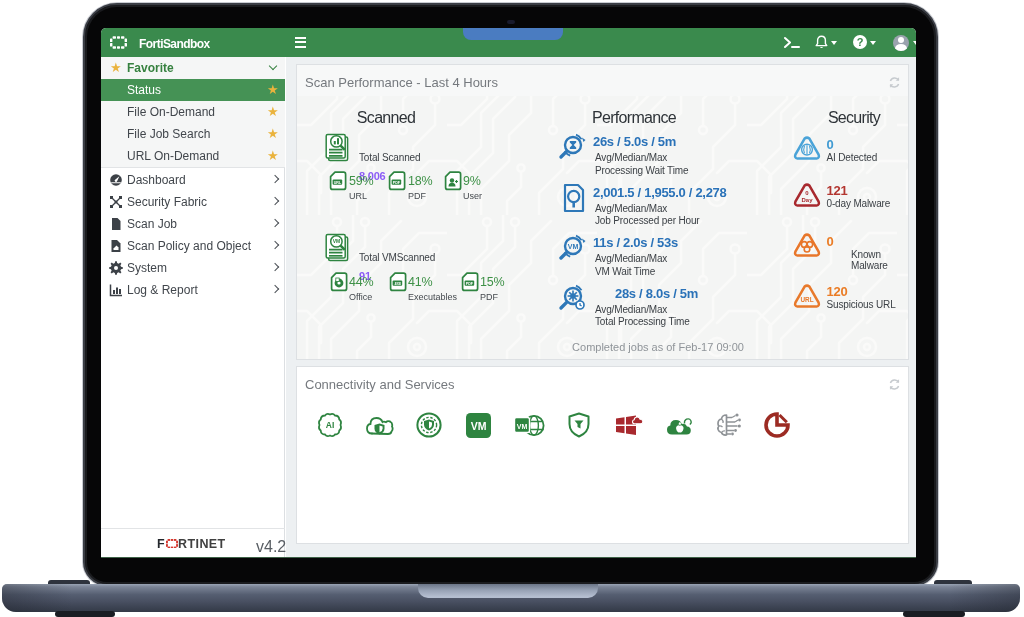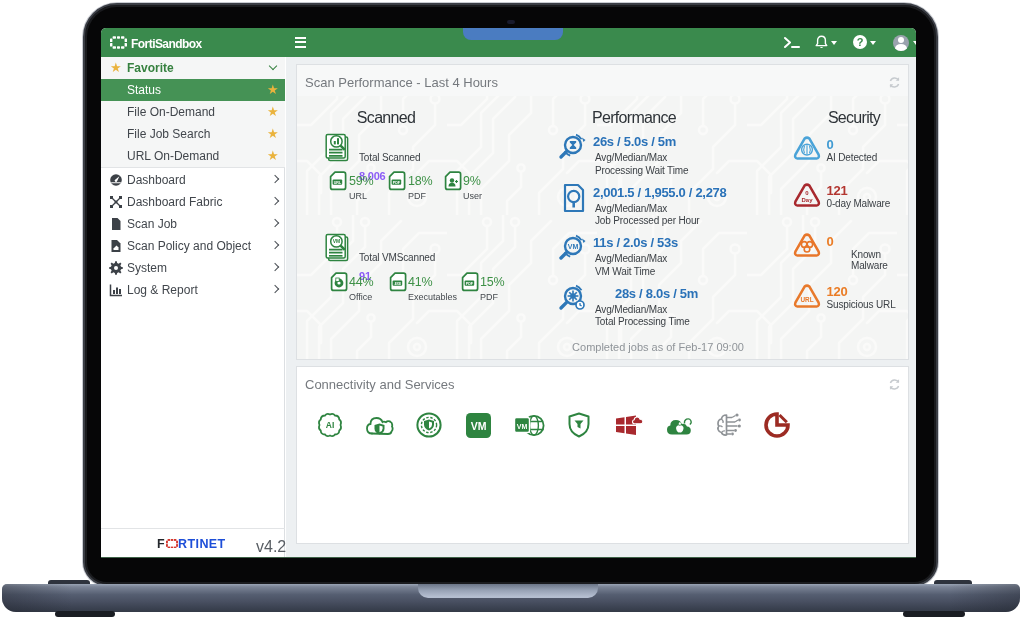--- a/index.html
+++ b/index.html
@@ -86,21 +86,21 @@
             <rect x="11" y="0" width="3.4" height="2.4" rx="0.6"></rect>
             <rect x="2.6" y="10" width="3.4" height="2.4" rx="0.6"></rect>
             <rect x="7" y="10" width="3" height="2.4" rx="0.6"></rect>
             <rect x="11" y="10" width="3.4" height="2.4" rx="0.6"></rect>
             <rect x="0" y="2.2" width="2.4" height="3.6" rx="0.6"></rect>
             <rect x="0" y="6.6" width="2.4" height="3.6" rx="0.6"></rect>
             <rect x="14.6" y="2.2" width="2.4" height="3.6" rx="0.6"></rect>
             <rect x="14.6" y="6.6" width="2.4" height="3.6" rx="0.6"></rect>
           </g>
       </svg>
-      <div class="abs tbtxt" style="left:30px;top:8.5px;font-size:12px;font-weight:bold;letter-spacing:-0.55px;">FortiSandbox</div>
+      <div class="abs tbtxt" style="left:38px;top:8.5px;font-size:12px;font-weight:bold;letter-spacing:-0.55px;">FortiSandbox</div>
       <div class="abs" style="left:194px;top:9px;">
         <div style="width:11px;height:2px;background:#fff;margin-bottom:2.4px;"></div>
         <div style="width:11px;height:2px;background:#fff;margin-bottom:2.4px;"></div>
         <div style="width:11px;height:2px;background:#fff;"></div>
       </div>
 
       <svg class="abs" style="left:683px;top:8px;" width="16" height="13" viewBox="0 0 16 13">
         <path d="M1 2 L6 6.5 L1 11" fill="none" stroke="#fff" stroke-width="2" stroke-linecap="round" stroke-linejoin="round"></path>
         <line x1="8" y1="11" x2="15" y2="11" stroke="#fff" stroke-width="2" stroke-linecap="round"></line>
       </svg>
@@ -157,21 +157,21 @@
       <div class="srow" style="top:134px;">
         <svg class="sico" viewBox="0 0 14 14" fill="#3c4147">
             <rect x="1" y="1" width="3" height="3"></rect>
             <rect x="10" y="1" width="3" height="3"></rect>
             <rect x="5.7" y="5.7" width="2.6" height="2.6"></rect>
             <rect x="1" y="10" width="3" height="3"></rect>
             <rect x="10" y="10" width="3" height="3"></rect>
             <line x1="3" y1="3" x2="11" y2="11" stroke="#3c4147" stroke-width="1.2"></line>
             <line x1="11" y1="3" x2="3" y2="11" stroke="#3c4147" stroke-width="1.2"></line>
           </svg>
-        <span class="lbl">Dashboard Fabric</span>
+        <span class="lbl">Security Fabric</span>
           <span class="chev right"></span>
       </div>
       <div class="srow" style="top:156px;">
         <svg class="sico" viewBox="0 0 14 14">
             <path d="M3 1 L8.5 1 L11.5 4 L11.5 13 L3 13 Z" fill="#3c4147"></path>
           </svg>
         <span class="lbl">Scan Job</span>
           <span class="chev right"></span>
       </div>
       <div class="srow" style="top:178px;">
@@ -209,21 +209,21 @@
               <rect x="4.9" y="0" width="2.2" height="1.9"></rect>
               <rect x="7.8" y="0" width="2.6" height="1.9"></rect>
               <rect x="1.6" y="7.6" width="2.6" height="1.9"></rect>
               <rect x="4.9" y="7.6" width="2.2" height="1.9"></rect>
               <rect x="7.8" y="7.6" width="2.6" height="1.9"></rect>
               <rect x="0" y="1.7" width="1.9" height="2.7"></rect>
               <rect x="0" y="5.1" width="1.9" height="2.7"></rect>
               <rect x="10.1" y="1.7" width="1.9" height="2.7"></rect>
               <rect x="10.1" y="5.1" width="1.9" height="2.7"></rect>
             </g>
-          </svg><span style="font-size:12.5px;font-weight:bold;color:#1d4ed8;letter-spacing:0.4px;">RTINET</span>
+          </svg><span style="font-size:12.5px;font-weight:bold;color:#404040;letter-spacing:0.4px;">RTINET</span>
       </div>
       <div class="abs" style="left:155px;top:481px;font-size:16px;color:#595e64;">v4.2.3</div>
     </div>
 
     <div class="abs" id="main">
       <div class="panel" id="panel1" style="top:7px; height:296px; background:#f4f5f4; overflow:hidden;">
         <svg class="abs" style="left:0;top:0;" width="611" height="294" viewBox="0 0 611 294">
           <defs>
             <pattern id="circ" width="150" height="150" patternUnits="userSpaceOnUse">
               <g fill="none" stroke="#fbfbfa" stroke-width="2.4" stroke-linecap="round" stroke-linejoin="round">

